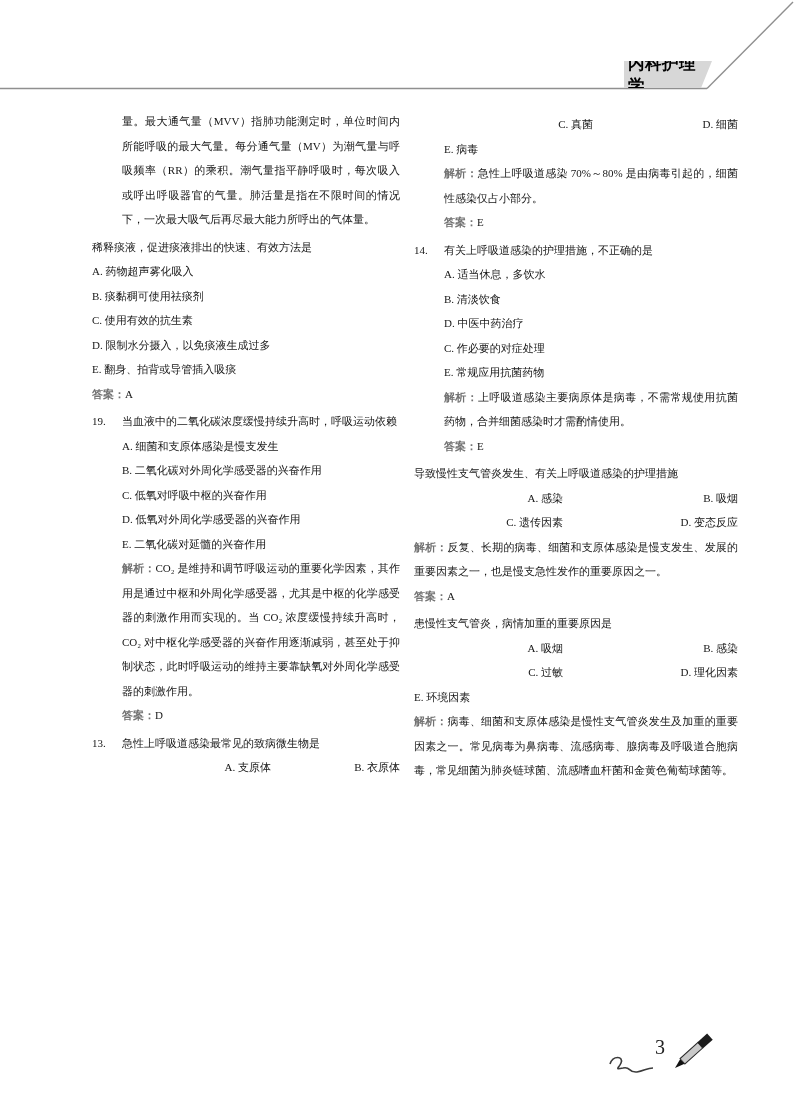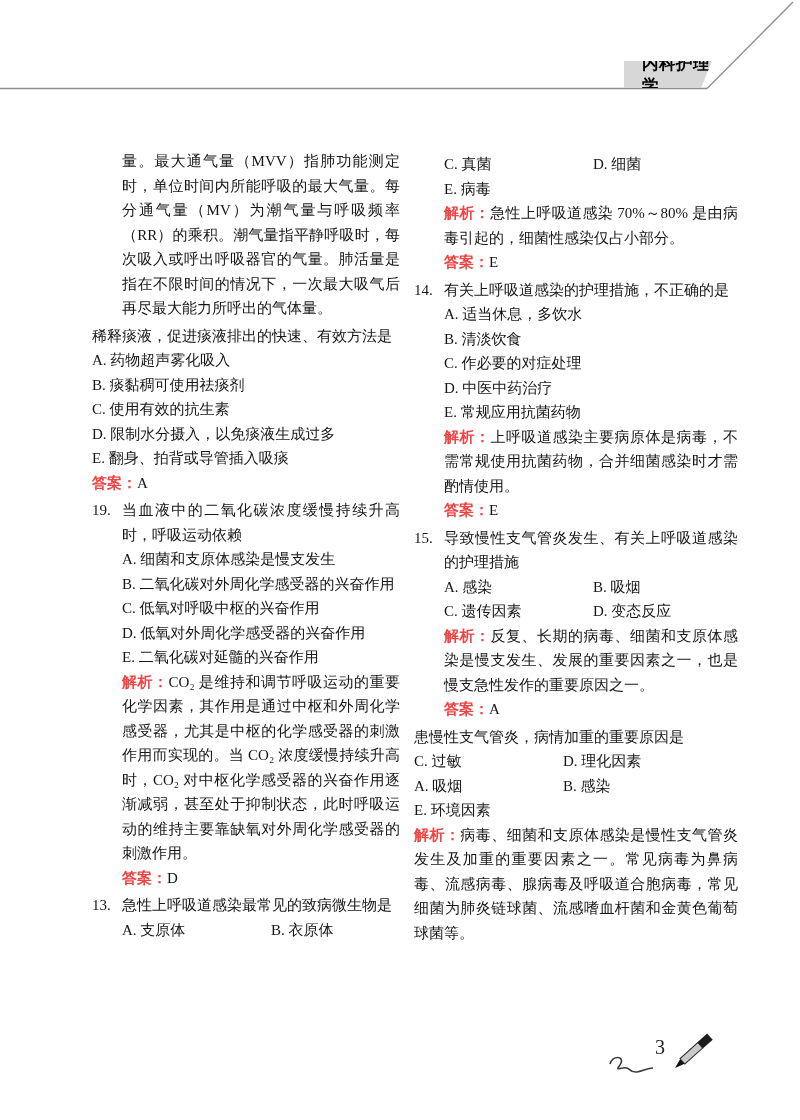--- a/index.html
+++ b/index.html
@@ -11,43 +11,43 @@
   }
   .page { position:relative; width:800px; height:1120px; background:#fff; overflow:hidden; }
 
   
   .header-svg { position:absolute; left:0; top:0; }
   .badge {
     position:absolute; left:624px; top:61px; width:88px; height:27px;
     background:#d7d7d7;
     clip-path:polygon(0 0, 100% 0, calc(100% - 11px) 100%, 0 100%);
     display:flex; align-items:center; justify-content:flex-end;
-    padding-left:18px;
+    padding-left:4px;
     font-family:"Liberation Sans","DejaVu Sans",sans-serif;
     font-weight:bold; font-size:16.5px; color:#000; letter-spacing:0.5px;
   }
 
   
-  .col { position:absolute; top:109px; font-size:15px; line-height:24.5px;margin-top:40px; }
+  .col { position:absolute; top:109px; font-size:11px; line-height:24.5px; }
   .col-left  { left:92px;  width:308px; }
   .col-right { left:414px; width:324px; }
 
   .para { text-align:justify; }
   .indented { margin-left:30px; }
 
   .question { display:flex; margin-top:3px; }
   .qnum  { flex:0 0 30px; }
   .qbody { flex:1; min-width:0; }
 
   .opt { padding-left:28px; text-indent:-28px; text-align:justify; }
   .optrow { display:flex; }
-  .optrow .cell { flex:0 0 149px; }
+  .optrow .cell { flex:0 0 149px;text-align:right; }
   .optrow .cell:last-child { flex:1; }
 
-  .lbl { font-family:"Liberation Sans","DejaVu Sans",sans-serif; font-weight:bold; color:#ef4444; }
+  .lbl { font-family:"Liberation Sans","DejaVu Sans",sans-serif; font-weight:bold; color:#737373; }
 
   
   .footer-art { position:absolute; left:600px; top:1018px; }
   .pagenum { position:absolute; left:655px; top:1036px; font-size:20px; color:#222; }
 </style>
 </head>
 <body>
 
 <div class="page">
 
@@ -116,55 +116,54 @@
         <p><span class="lbl">答案：</span><span>E</span></p>
       </div>
     </div>
 
     <div class="question">
       <span class="qnum">14.</span>
       <div class="qbody">
         <p class="para">有关上呼吸道感染的护理措施，不正确的是</p>
         <p class="opt">A. 适当休息，多饮水</p>
         <p class="opt">B. 清淡饮食</p>
+        <p class="opt">D. 中医中药治疗</p>
         <p class="opt">C. 作必要的对症处理</p>
-        <p class="opt">D. 中医中药治疗</p>
         <p class="opt">E. 常规应用抗菌药物</p>
         <p class="para"><span class="lbl">解析：</span><span>上呼吸道感染主要病原体是病毒，不需常规使用抗菌药物，合并细菌感染时才需酌情使用。</span></p>
         <p><span class="lbl">答案：</span><span>E</span></p>
       </div>
     </div>
 
     <div class="question">
-      <span class="qnum">15.</span>
       <div class="qbody">
         <p class="para">导致慢性支气管炎发生、有关上呼吸道感染的护理措施</p>
         <div class="optrow">
           <span class="cell">A. 感染</span>
           <span class="cell">B. 吸烟</span>
         </div>
         <div class="optrow">
           <span class="cell">C. 遗传因素</span>
           <span class="cell">D. 变态反应</span>
         </div>
         <p class="para"><span class="lbl">解析：</span><span>反复、长期的病毒、细菌和支原体感染是慢支发生、发展的重要因素之一，也是慢支急性发作的重要原因之一。</span></p>
         <p><span class="lbl">答案：</span><span>A</span></p>
       </div>
     </div>
 
     <div class="question">
       <div class="qbody">
         <p class="para">患慢性支气管炎，病情加重的重要原因是</p>
         <div class="optrow">
+          <span class="cell">A. 吸烟</span>
+          <span class="cell">B. 感染</span>
+        </div>
+        <div class="optrow">
           <span class="cell">C. 过敏</span>
           <span class="cell">D. 理化因素</span>
-        </div>
-        <div class="optrow">
-          <span class="cell">A. 吸烟</span>
-          <span class="cell">B. 感染</span>
         </div>
         <p class="opt">E. 环境因素</p>
         <p class="para"><span class="lbl">解析：</span><span>病毒、细菌和支原体感染是慢性支气管炎发生及加重的重要因素之一。常见病毒为鼻病毒、流感病毒、腺病毒及呼吸道合胞病毒，常见细菌为肺炎链球菌、流感嗜血杆菌和金黄色葡萄球菌等。</span></p>
       </div>
     </div>
 
   </div>
 
   <svg class="footer-art" width="130" height="70">
     <path d="M10,46 c3,-9 14,-8 11,-1 c-2,5 -7,7 2,5 c8,-2 5,5 14,4 c7,-1 10,-4 16,-4" fill="none" stroke="#3c3c3c" stroke-width="1.6"></path>

